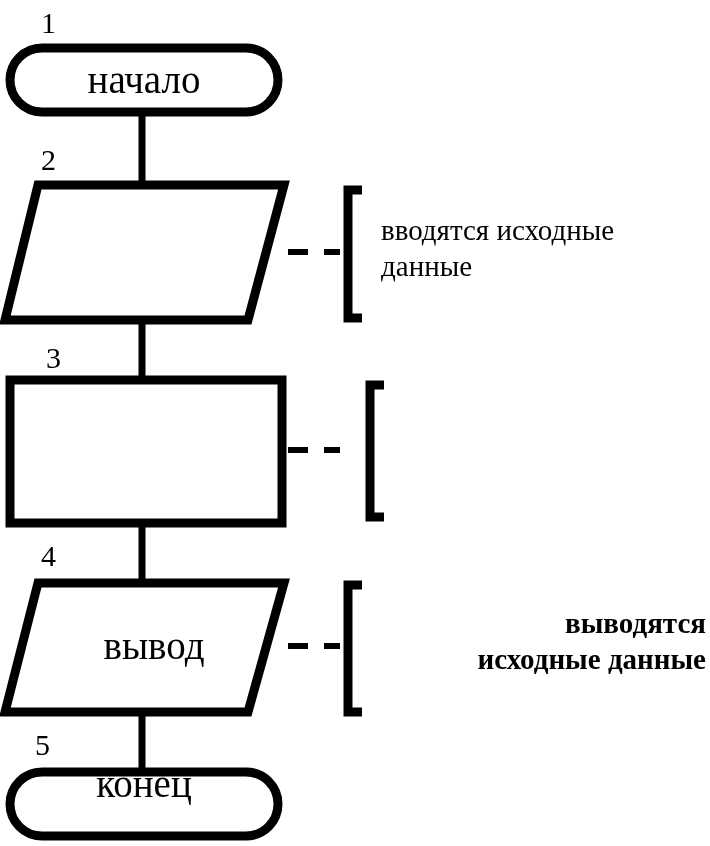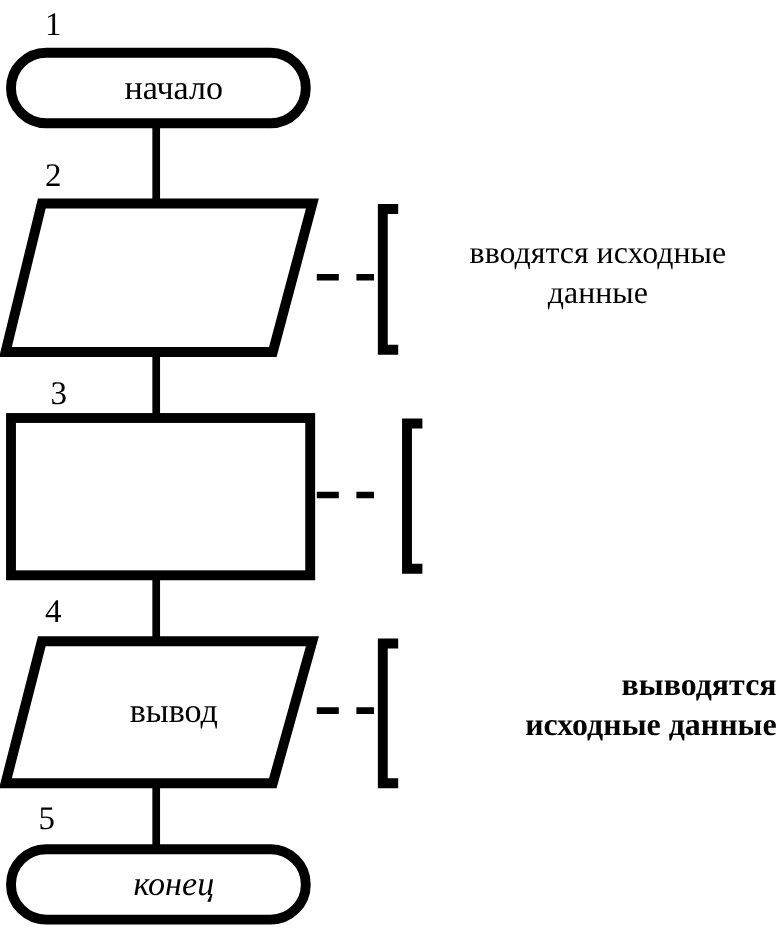--- a/index.html
+++ b/index.html
@@ -23,27 +23,26 @@
     position: absolute;
     font-family: "Liberation Serif", serif;
     font-size: 30px;
     line-height: 30px;
     color: #000;
     user-select: none;
   }
   .shape-label {
     position: absolute;
     font-family: "Liberation Serif", serif;
-    font-size: 31px;
+    font-size: 39px;
     line-height: 31px;
     color: #000;
     white-space: nowrap;
     text-align: center;
     user-select: none;
-    margin-left: 14px;
   }
   .annotation {
     position: absolute;
     font-family: "Liberation Serif", serif;
     font-size: 29px;
     line-height: 36px;
     color: #000;
     white-space: pre-line;
     user-select: none;
   }
@@ -87,21 +86,21 @@
     <path d="M 362 585 L 348 585 L 348 712 L 362 712" fill="none" stroke="#000" stroke-width="9" stroke-linejoin="miter"></path>
   </svg>
 
   <div class="node-num" style="left:41px; top:8px;">1</div>
   <div class="node-num" style="left:41px; top:145px;">2</div>
   <div class="node-num" style="left:46px; top:343px;">3</div>
   <div class="node-num" style="left:41px; top:541px;">4</div>
   <div class="node-num" style="left:35px; top:730px;">5</div>
 
   <div class="shape-label" style="left:0px; top:64px; width:288px;">начало</div>
-  <div class="shape-label" style="left:0px; top:630px; width:288px;">вывод</div>
-  <div class="shape-label" style="left:0px; top:788px; width:288px;font-style:italic;">конец</div>
+  <div class="shape-label" style="left:0px; top:630px; width:288px;padding-left:10px;">вывод</div>
+  <div class="shape-label" style="left:0px; top:768px; width:288px;">конец</div>
 
-  <div class="annotation" style="left:381px; top:212px; width:325px;text-align:center;">вводятся исходные
+  <div class="annotation" style="left:381px; top:212px; width:325px;">вводятся исходные
 данные</div>
   <div class="annotation" style="left:381px; top:605px; width:325px; font-weight:bold;text-align:right;">выводятся
 исходные данные</div>
 
 </div>
 
 </body></html>

